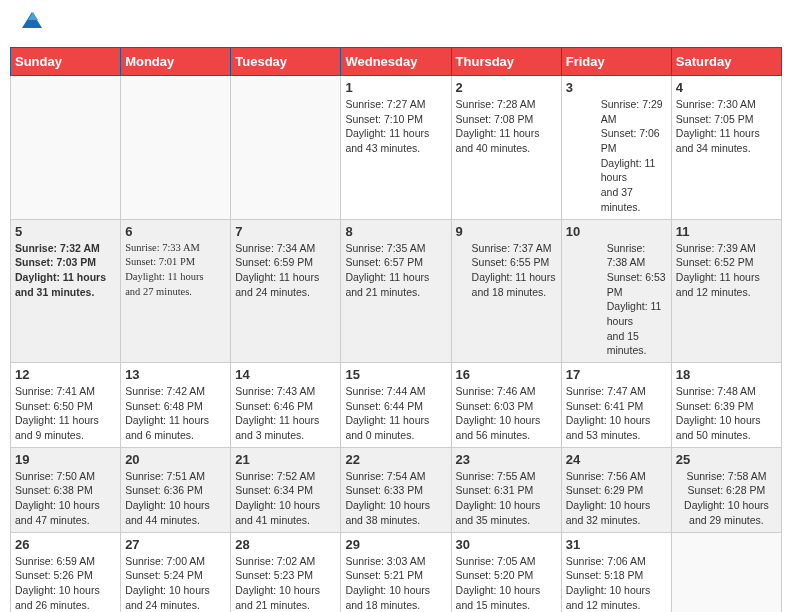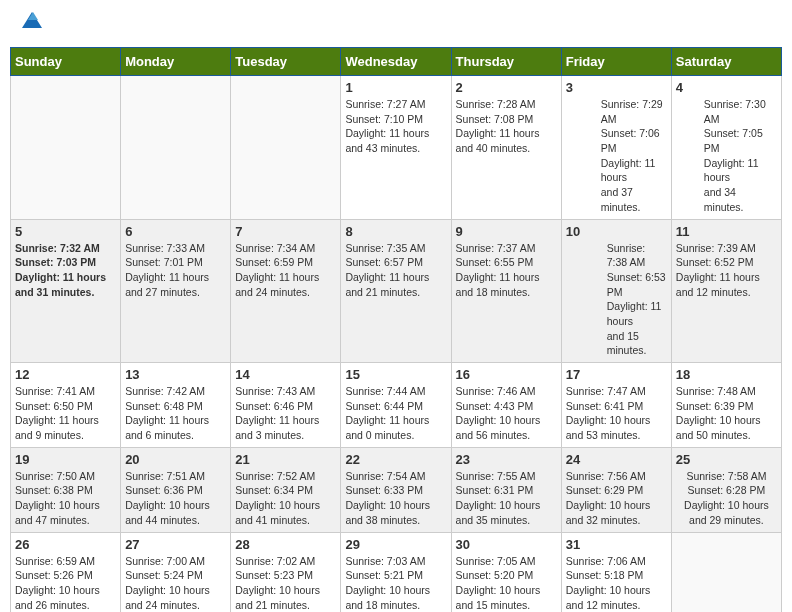--- a/index.html
+++ b/index.html
@@ -47,21 +47,21 @@
     .location {
       font-size: 16px;
       color: #555;
     }
     .calendar {
       width: 100%;
       border-collapse: collapse;
       border: 1px solid #ccc;
     }
     .calendar th {
-      background: #4d7c0f;
+      background: #ef4444;
       color: #fff;
       font-size: 13px;
       font-weight: bold;
       padding: 6px 4px;
       text-align: left;
       border: 1px solid #1a5a9a;
     }
     .calendar td {
       width: calc(100% / 7);
       vertical-align: top;
@@ -146,58 +146,58 @@
         </td>
         <td>
           <span class="day-number">3</span>
           <div class="day-info" style="white-space: pre-line; margin-left: 35px;">Sunrise: 7:29 AM
 Sunset: 7:06 PM
 Daylight: 11 hours
 and 37 minutes.</div>
         </td>
         <td>
           <span class="day-number">4</span>
-          <div class="day-info" style="white-space: pre-line; margin-left: 28px;">Sunrise: 7:30 AM
+          <div class="day-info" style="white-space: pre-line;">Sunrise: 7:30 AM
 Sunset: 7:05 PM
 Daylight: 11 hours
 and 34 minutes.</div>
         </td>
       </tr>
       <tr class="row-shaded">
         <td>
           <span class="day-number">5</span>
           <div class="day-info" style="white-space: pre-line; font-weight: bold;">Sunrise: 7:32 AM
 Sunset: 7:03 PM
 Daylight: 11 hours
 and 31 minutes.</div>
         </td>
         <td>
           <span class="day-number">6</span>
-          <div class="day-info" style="white-space: pre-line;">Sunrise: 7:33 AM
+          <div class="day-info" style="white-space: pre-line; font-family: Liberation Serif, serif;">Sunrise: 7:33 AM
 Sunset: 7:01 PM
 Daylight: 11 hours
 and 27 minutes.</div>
         </td>
         <td>
           <span class="day-number">7</span>
           <div class="day-info" style="white-space: pre-line;">Sunrise: 7:34 AM
 Sunset: 6:59 PM
 Daylight: 11 hours
 and 24 minutes.</div>
         </td>
         <td>
           <span class="day-number">8</span>
           <div class="day-info" style="white-space: pre-line;">Sunrise: 7:35 AM
 Sunset: 6:57 PM
 Daylight: 11 hours
 and 21 minutes.</div>
         </td>
         <td>
           <span class="day-number">9</span>
-          <div class="day-info" style="white-space: pre-line;">Sunrise: 7:37 AM
+          <div class="day-info" style="white-space: pre-line; margin-left: 16px;">Sunrise: 7:37 AM
 Sunset: 6:55 PM
 Daylight: 11 hours
 and 18 minutes.</div>
         </td>
         <td>
           <span class="day-number">10</span>
           <div class="day-info" style="white-space: pre-line; margin-left: 41px;">Sunrise: 7:38 AM
 Sunset: 6:53 PM
 Daylight: 11 hours
 and 15 minutes.</div>
@@ -235,21 +235,21 @@
         <td>
           <span class="day-number">15</span>
           <div class="day-info" style="white-space: pre-line;">Sunrise: 7:44 AM
 Sunset: 6:44 PM
 Daylight: 11 hours
 and 0 minutes.</div>
         </td>
         <td>
           <span class="day-number">16</span>
           <div class="day-info" style="white-space: pre-line;">Sunrise: 7:46 AM
-Sunset: 4:43 PM
+Sunset: 6:03 PM
 Daylight: 10 hours
 and 56 minutes.</div>
         </td>
         <td>
           <span class="day-number">17</span>
           <div class="day-info" style="white-space: pre-line;">Sunrise: 7:47 AM
 Sunset: 6:41 PM
 Daylight: 10 hours
 and 53 minutes.</div>
         </td>
@@ -329,21 +329,21 @@
         </td>
         <td>
           <span class="day-number">28</span>
           <div class="day-info" style="white-space: pre-line;">Sunrise: 7:02 AM
 Sunset: 5:23 PM
 Daylight: 10 hours
 and 21 minutes.</div>
         </td>
         <td>
           <span class="day-number">29</span>
-          <div class="day-info" style="white-space: pre-line;">Sunrise: 7:03 AM
+          <div class="day-info" style="white-space: pre-line;">Sunrise: 3:03 AM
 Sunset: 5:21 PM
 Daylight: 10 hours
 and 18 minutes.</div>
         </td>
         <td>
           <span class="day-number">30</span>
           <div class="day-info" style="white-space: pre-line;">Sunrise: 7:05 AM
 Sunset: 5:20 PM
 Daylight: 10 hours
 and 15 minutes.</div>

